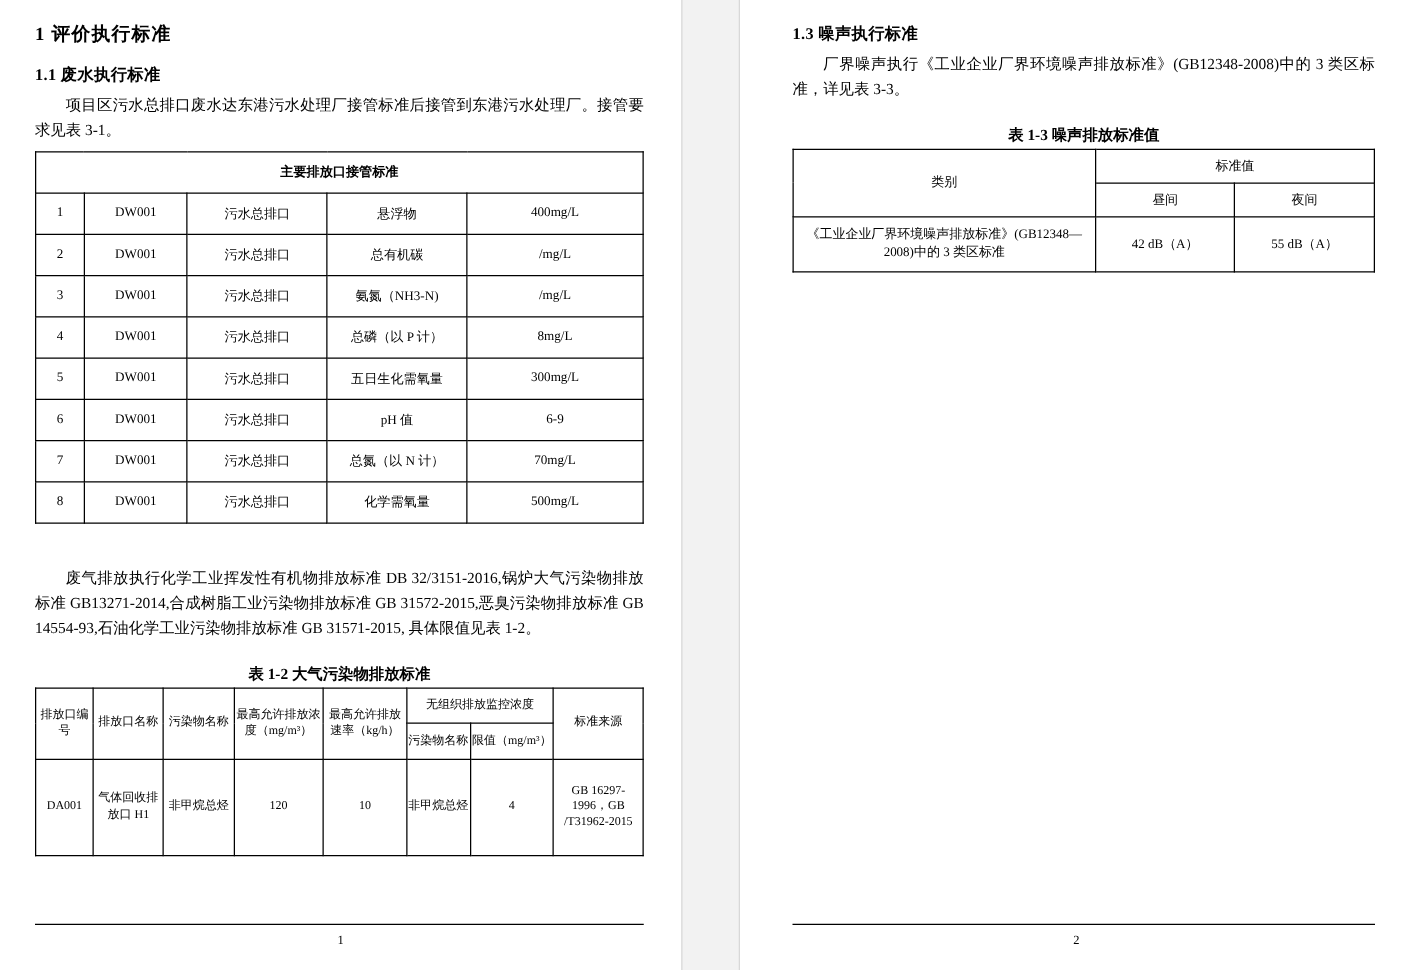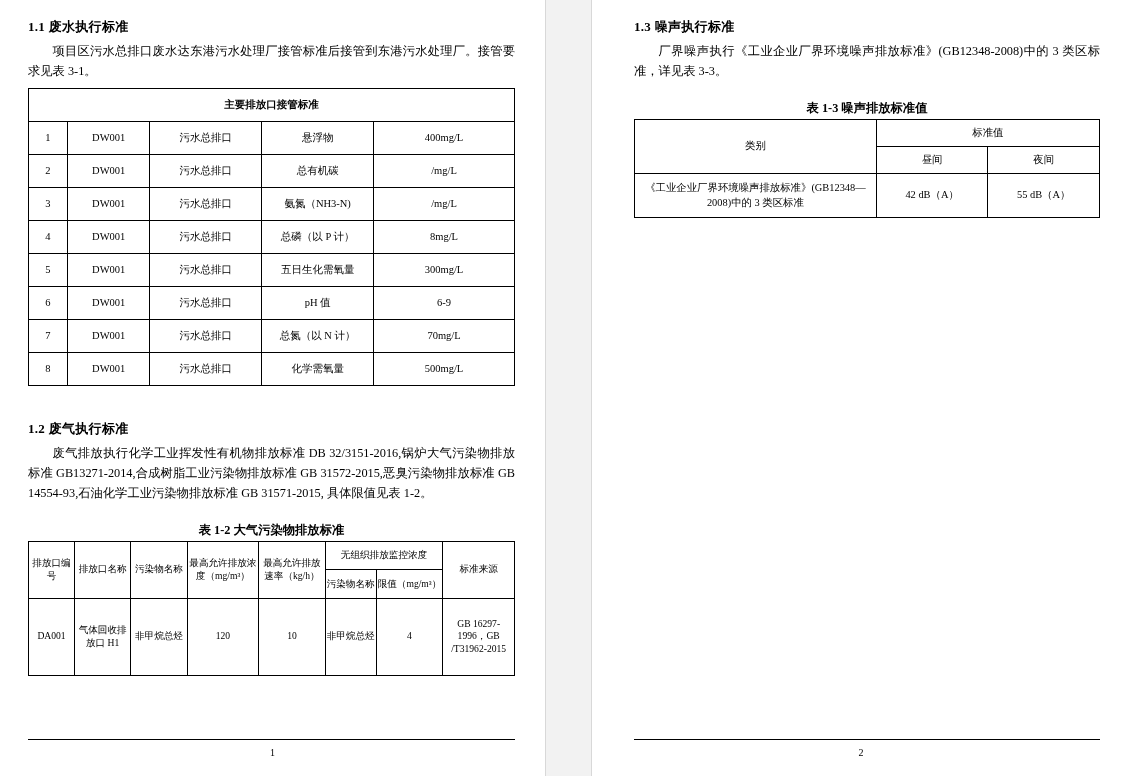--- a/index.html
+++ b/index.html
@@ -117,20 +117,21 @@
   }
   #rule-left { left: 28px; right: 30px; }
   #rule-right { left: 42px; right: 30px; }
   .spacer-lg { height: 34px; }
 </style>
 </head>
 <body>
 
 <div class="page" id="page-left">
 
+  <h1 class="sec">1  评价执行标准</h1>
 
   <h2 class="sub">1.1 废水执行标准</h2>
   <p class="body">项目区污水总排口废水达东港污水处理厂接管标准后接管到东港污水处理厂。接管要求见表 3-1。</p>
 
 
   <table class="bordered" id="tbl-wastewater">
     <tbody>
         <tr>
       <td class="hdr" colspan="5">主要排放口接管标准</td>
     </tr>
@@ -188,21 +189,20 @@
       <td class="c1">DW001</td>
       <td class="c2">污水总排口</td>
       <td class="c3">化学需氧量</td>
       <td class="c4">500mg/L</td>
     </tr>
   </tbody>
     </table>
 
   <div class="spacer-lg"></div>
 
-  <h2 class="sub">1.2 废气执行标准</h2>
   <p class="body">废气排放执行化学工业挥发性有机物排放标准 DB 32/3151-2016,锅炉大气污染物排放标准 GB13271-2014,合成树脂工业污染物排放标准 GB 31572-2015,恶臭污染物排放标准 GB 14554-93,石油化学工业污染物排放标准 GB 31571-2015, 具体限值见表 1-2。</p>
 
   <div class="tbl-title">表 1-2  大气污染物排放标准</div>
 
   <table class="bordered" id="tbl-air">
     <tbody>
         <tr>
       <td class="hdr hdr-tall" rowspan="2" style="width:9%">排放口编号</td>
       <td class="hdr" rowspan="2" style="width:11%">排放口名称</td>
       <td class="hdr" rowspan="2" style="width:11%">污染物名称</td>

